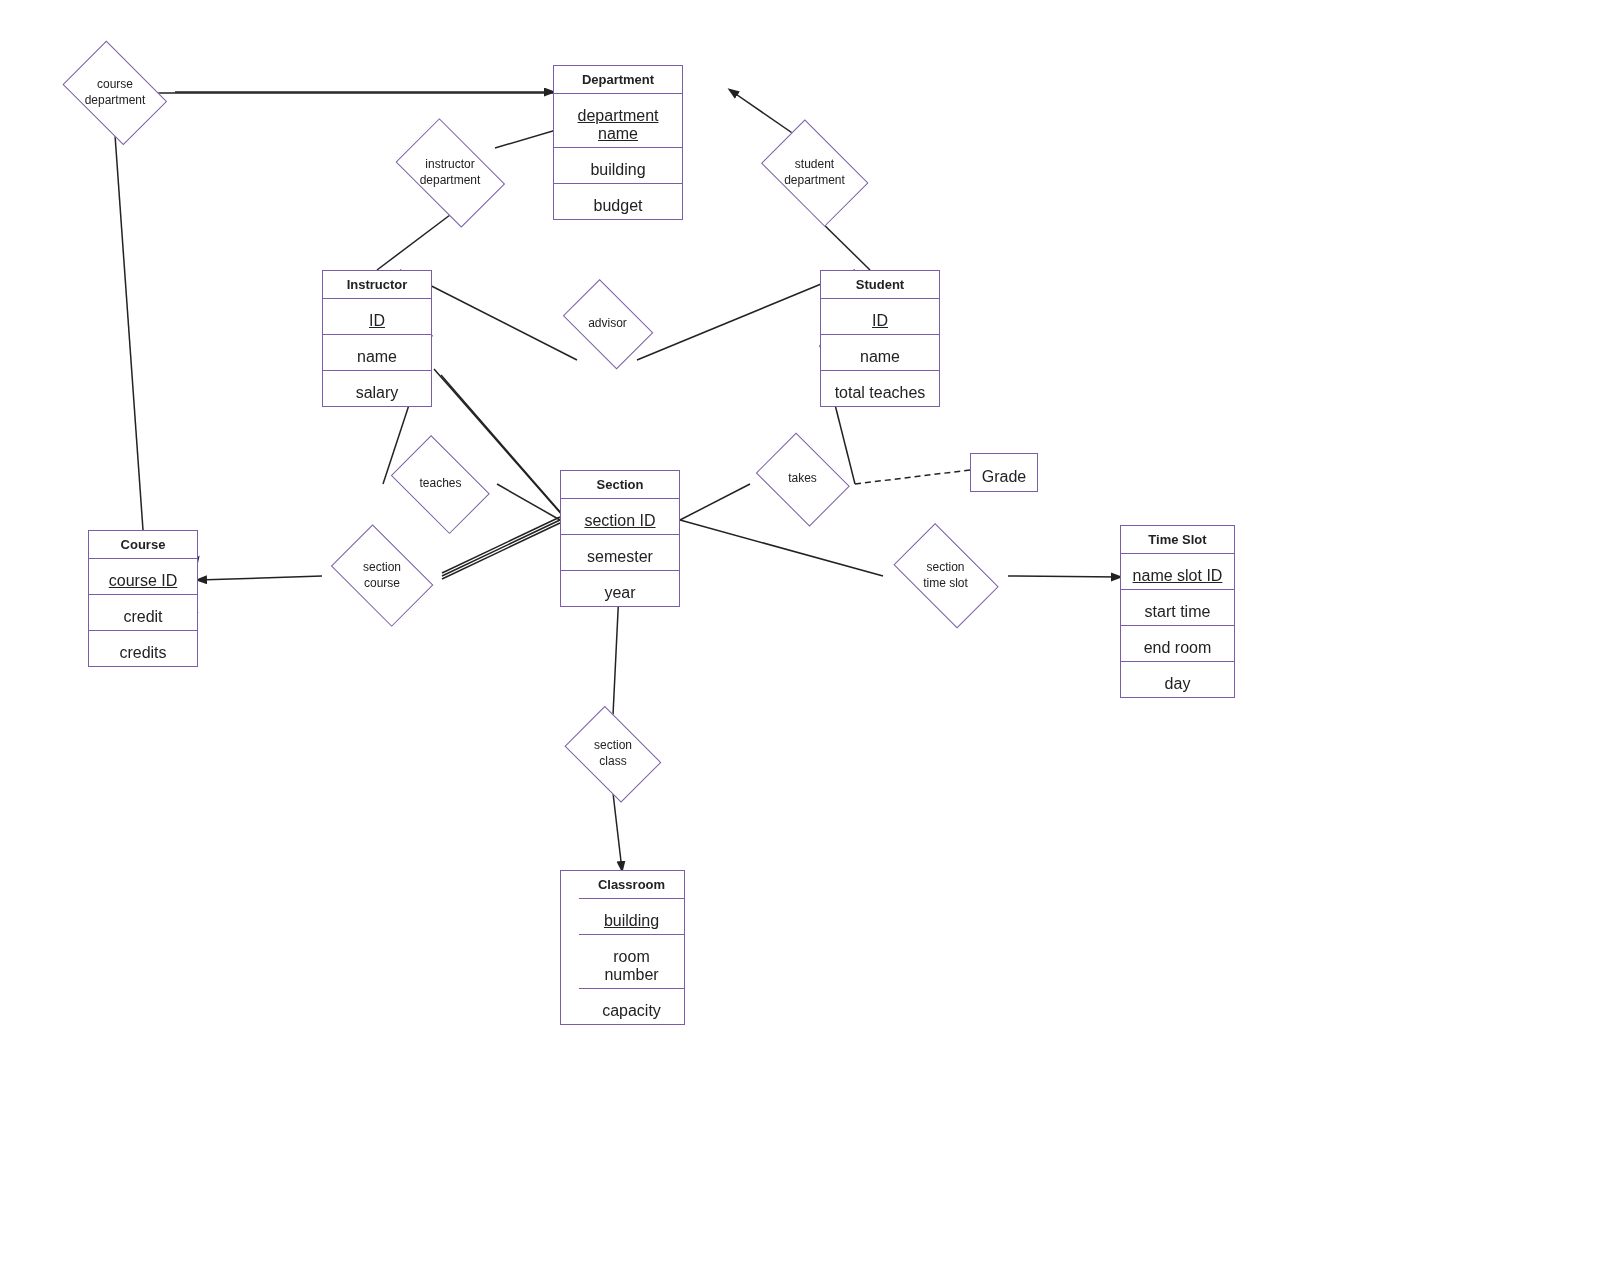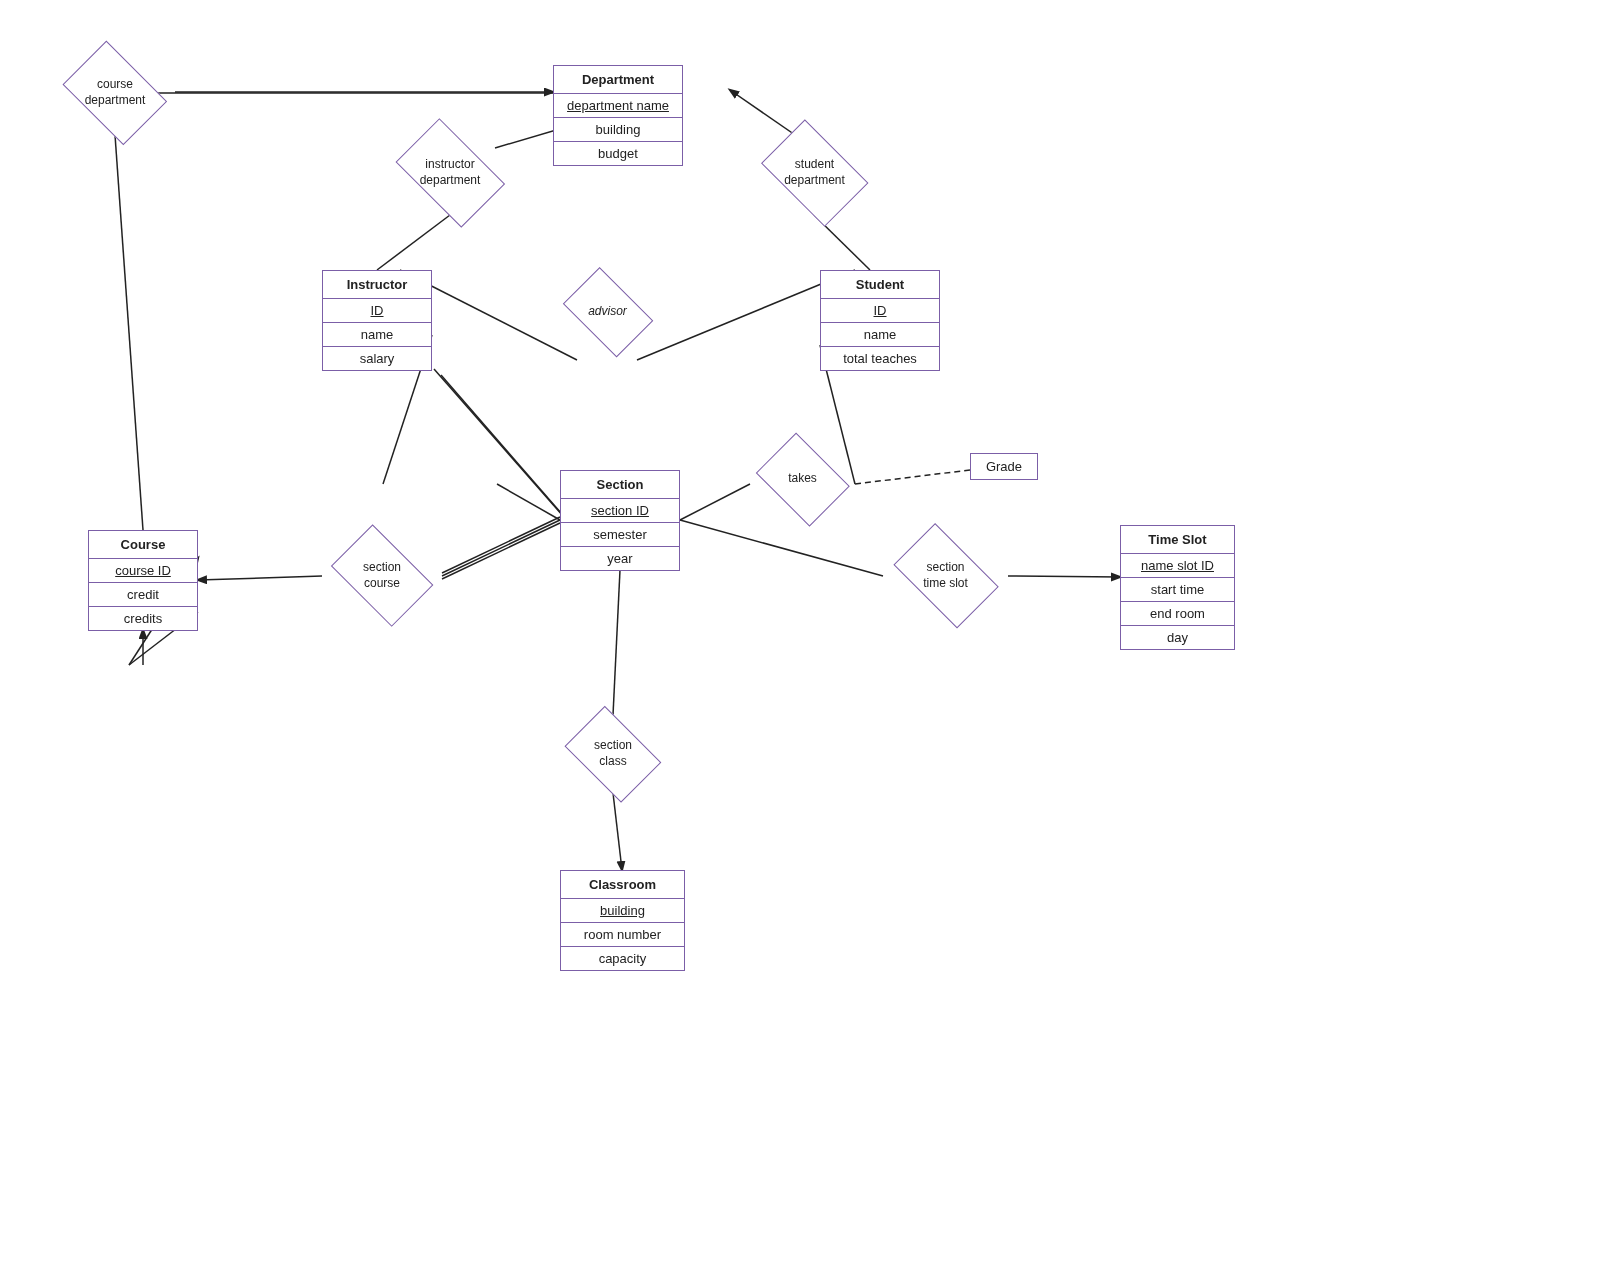--- a/index.html
+++ b/index.html
@@ -30,24 +30,25 @@
       text-align: center;
     }
     .entity-box .entity-title {
       font-size: 13px;
       font-weight: 600;
       color: #222;
       padding: 6px 10px;
       border-bottom: 1px solid #7b5ea7;
     }
     .entity-box .entity-attr {
-      font-size: 13px;
+      font-size: 16px;
       color: #222;
       padding: 4px 10px;
       border-bottom: 1px solid #7b5ea7;
+      margin-top: 9px;
     }
     .entity-box .entity-attr:last-child {
       border-bottom: none;
     }
     .entity-box .entity-attr.pk {
       text-decoration: underline;
     }
     .diamond {
       position: absolute;
       display: flex;
@@ -158,21 +159,21 @@
   </div>
 
   <div class="entity-box" style="left:1120px;top:525px;width:115px;">
     <div class="entity-title">Time Slot</div>
     <div class="entity-attr pk">name slot ID</div>
     <div class="entity-attr">start time</div>
     <div class="entity-attr">end room</div>
     <div class="entity-attr">day</div>
   </div>
 
-  <div class="entity-box" style="left:560px;top:870px;width:125px;">
+  <div class="entity-box" style="left:560px;top:870px;width:125px;padding-left:18px;">
     <div class="entity-title">Classroom</div>
     <div class="entity-attr pk">building</div>
     <div class="entity-attr">room number</div>
     <div class="entity-attr">capacity</div>
   </div>
 
   <div class="entity-box" style="left:970px;top:453px;width:68px;">
     <div class="entity-attr" style="border:none;padding:5px 8px;">Grade</div>
   </div>
 
@@ -187,26 +188,31 @@
       <span>instructor<br>department</span>
     </div>
   </div>
 
   <div class="diamond" style="left:752px;top:130px;width:125px;height:85px;">
     <div class="diamond-inner">
       <span>student<br>department</span>
     </div>
   </div>
 
-  <div class="diamond" style="left:555px;top:276px;width:105px;height:72px;font-style:italic;">
+  <div class="diamond" style="left:555px;top:288px;width:105px;height:72px;">
     <div class="diamond-inner">
       <span>advisor</span>
     </div>
   </div>
 
+  <div class="diamond" style="left:383px;top:445px;width:115px;height:78px;">
+    <div class="diamond-inner">
+      <span>teaches</span>
+    </div>
+  </div>
 
   <div class="diamond" style="left:750px;top:440px;width:105px;height:78px;">
     <div class="diamond-inner">
       <span>takes</span>
     </div>
   </div>
 
   <div class="diamond" style="left:322px;top:535px;width:120px;height:82px;">
     <div class="diamond-inner">
       <span>section<br>course</span>

